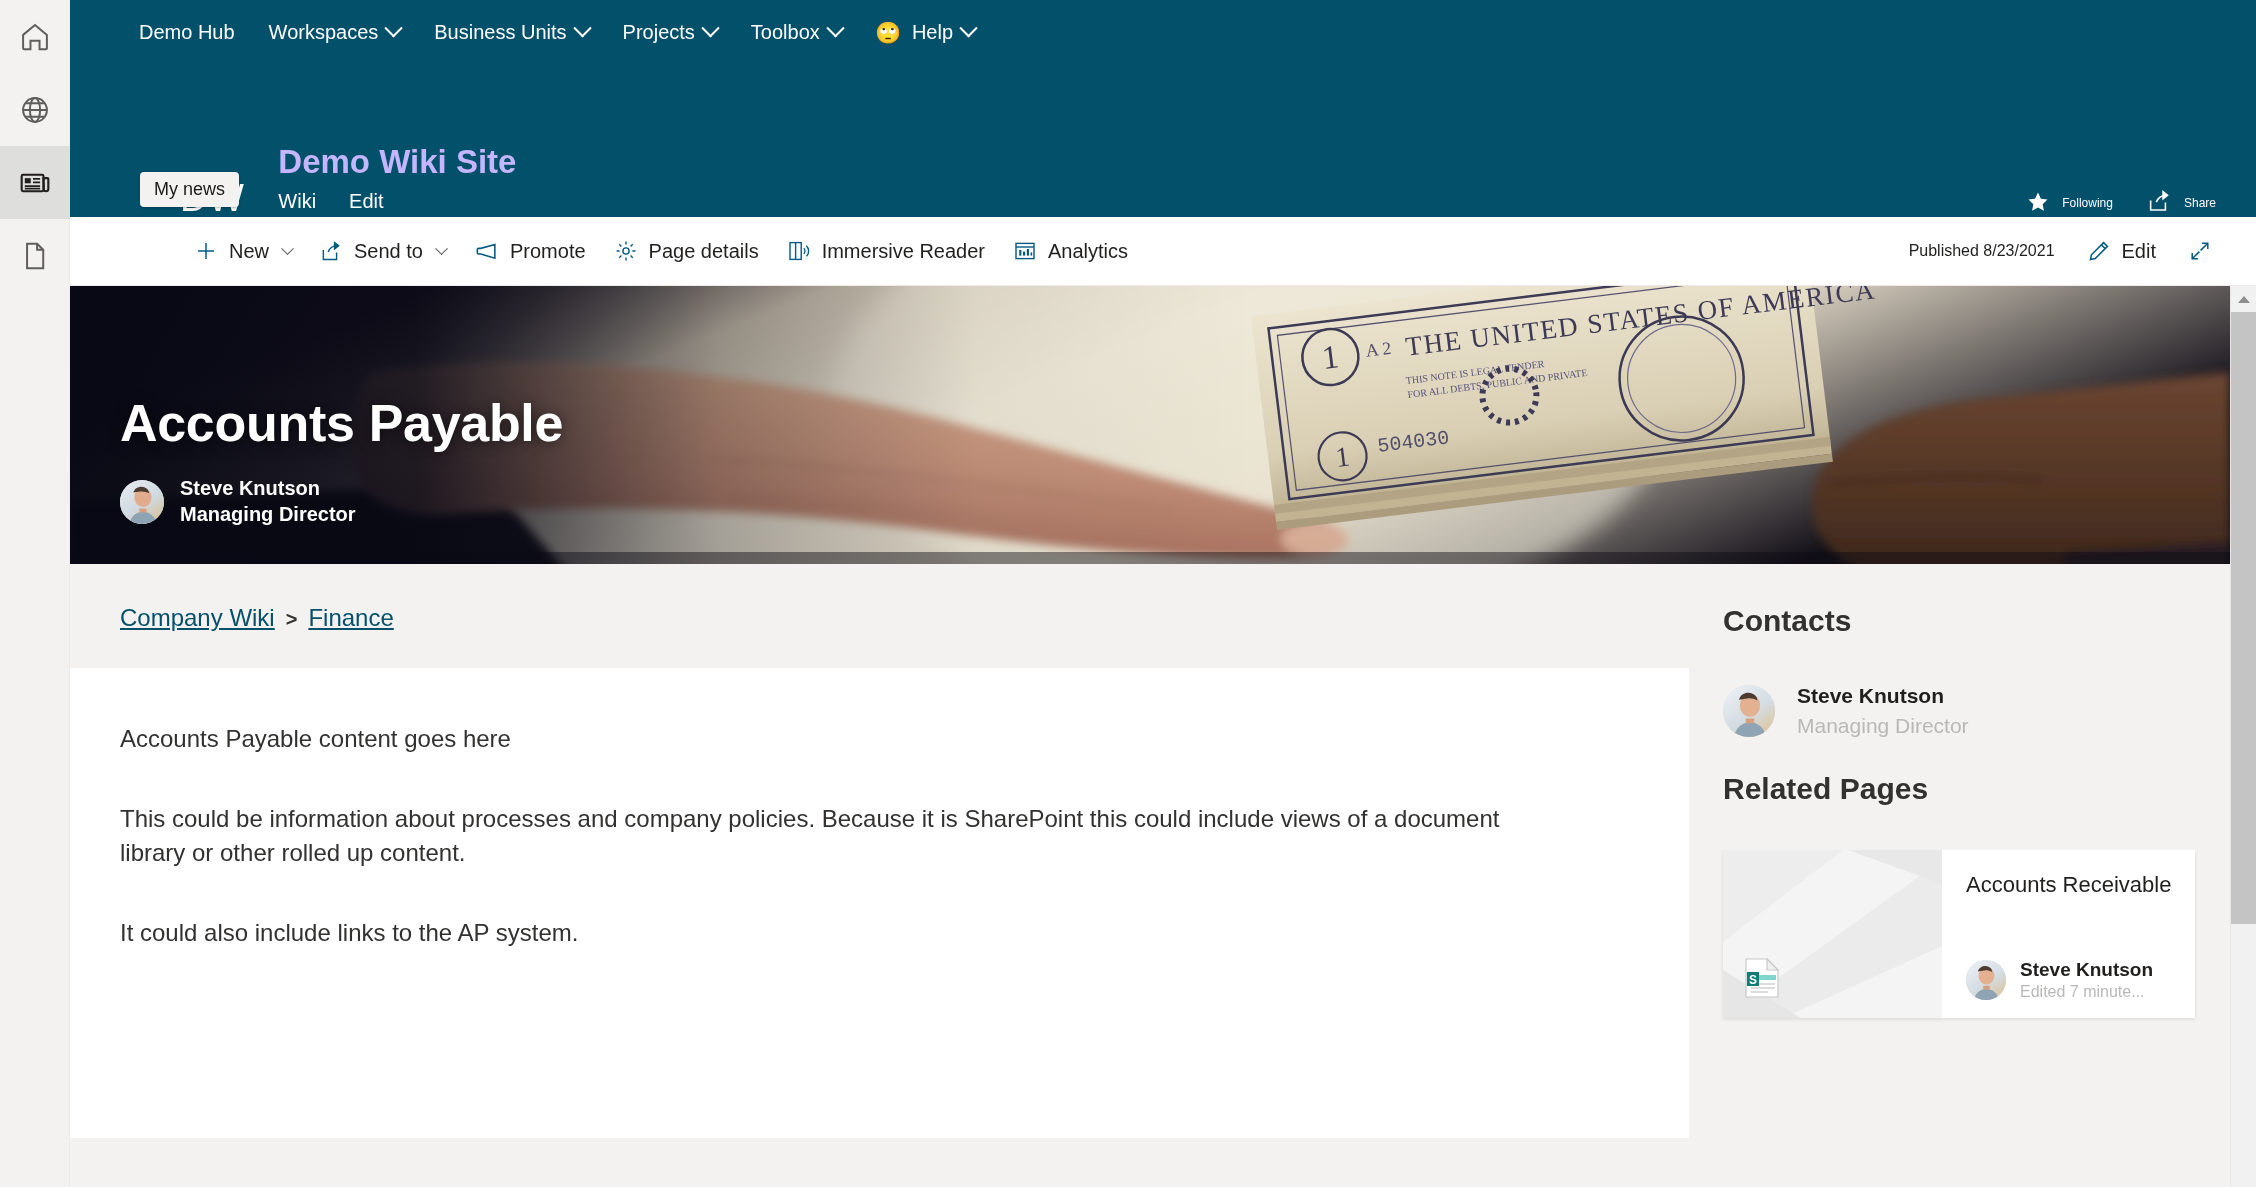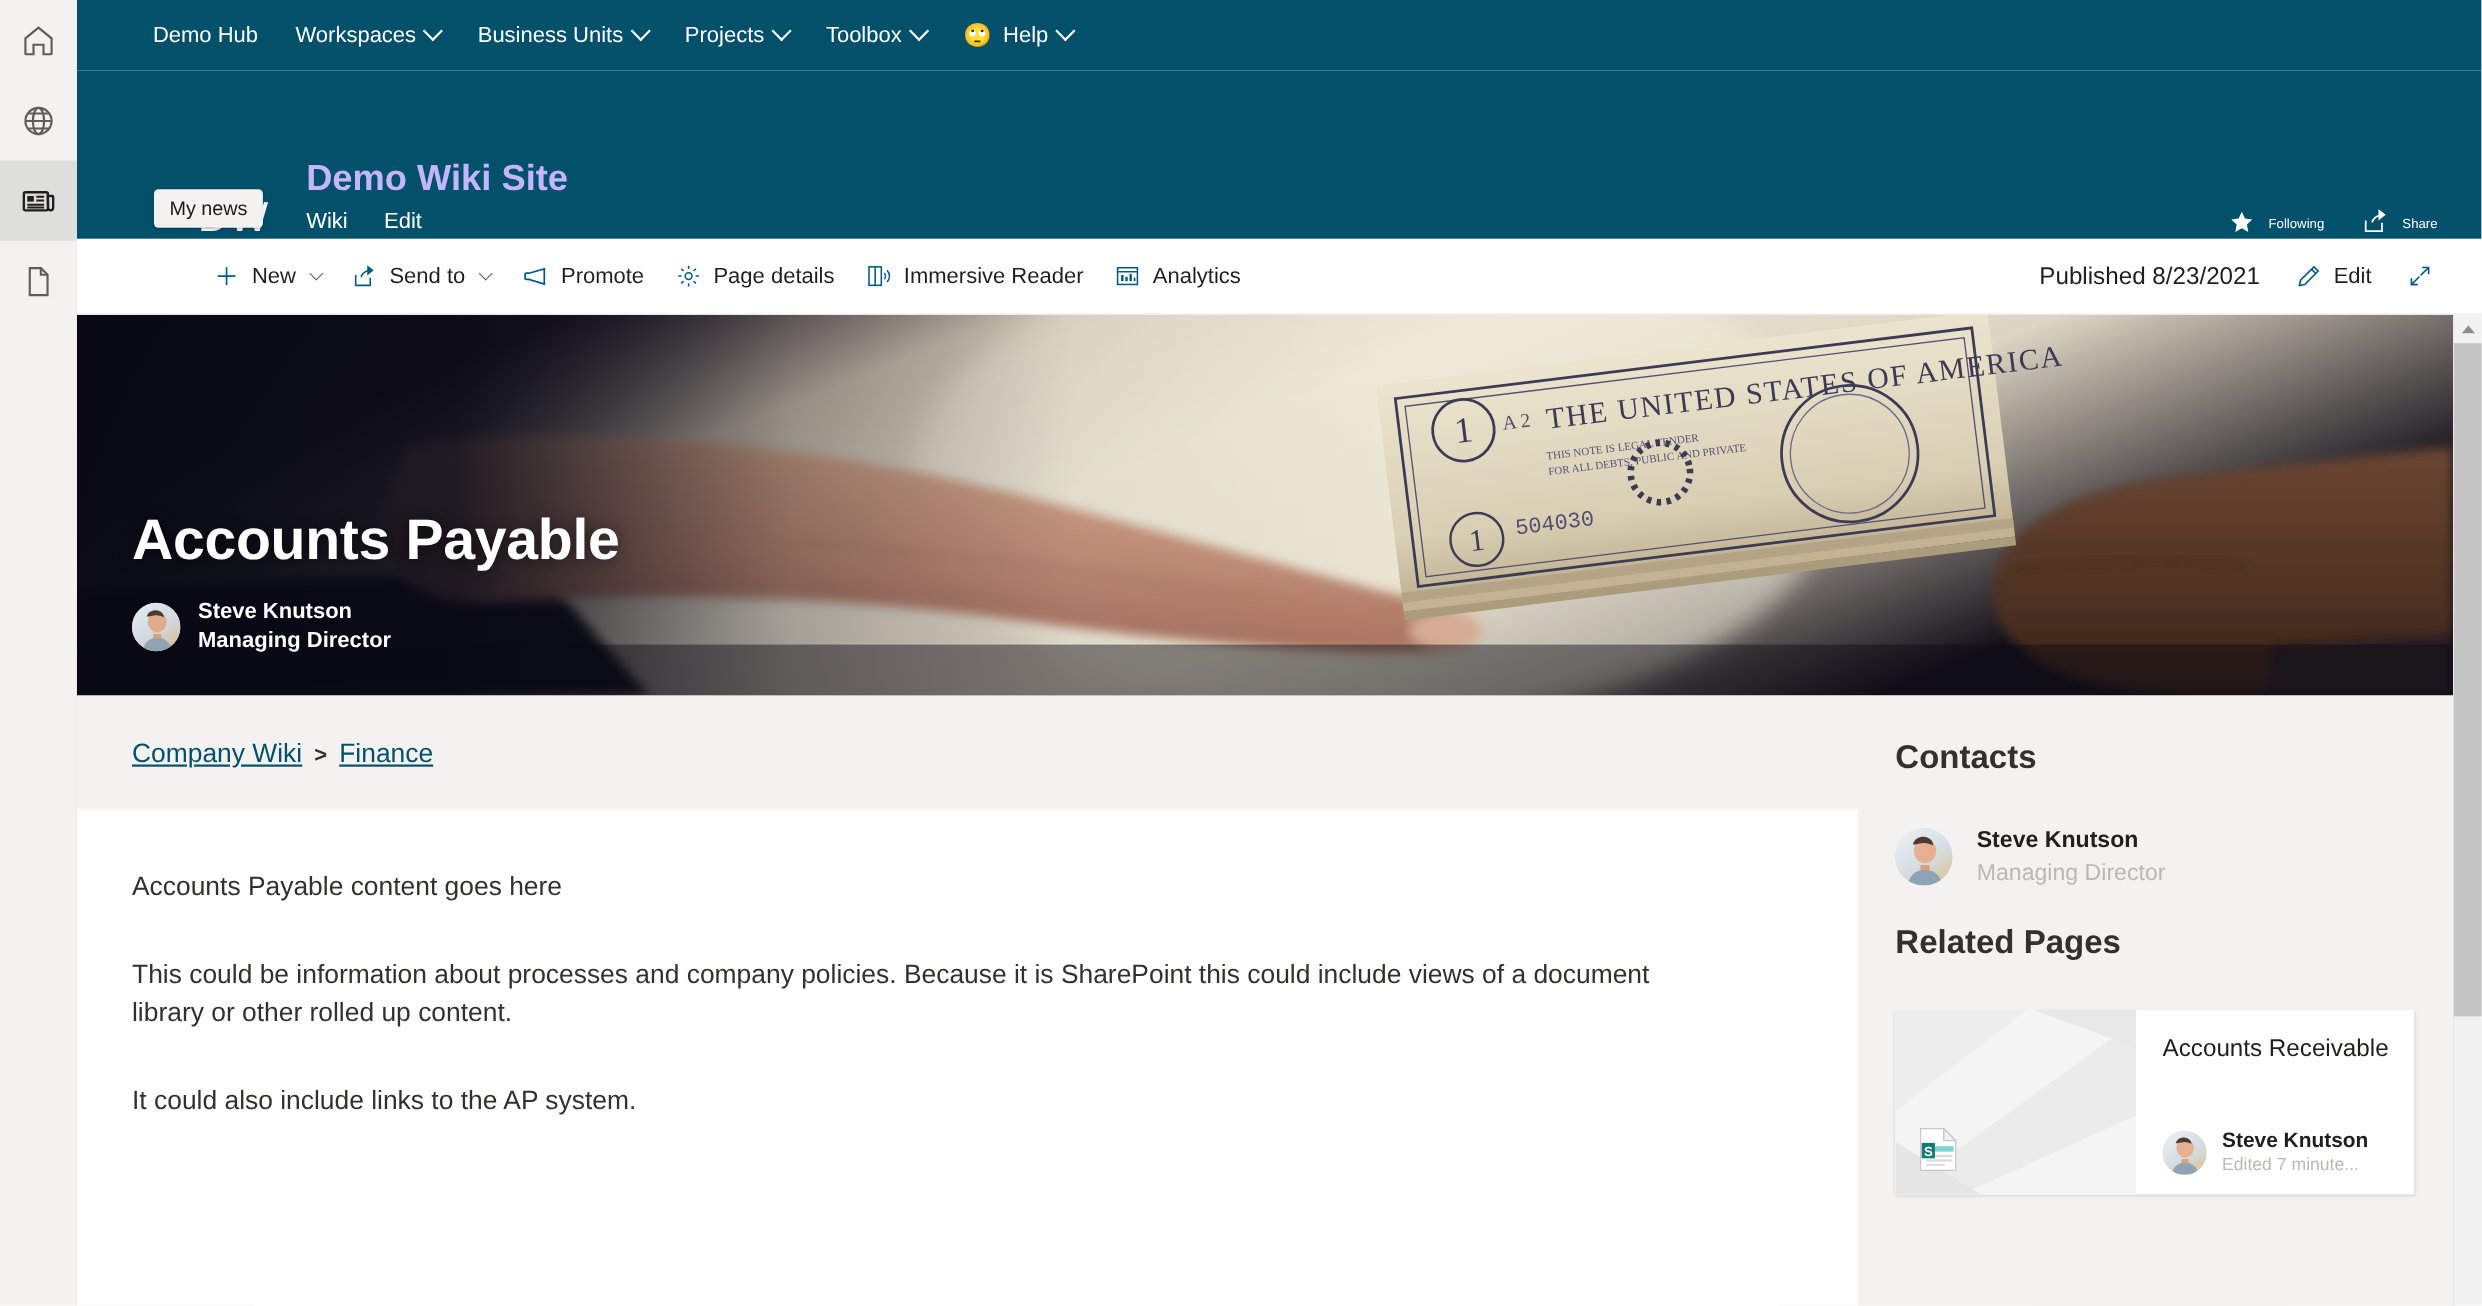--- a/index.html
+++ b/index.html
@@ -149,40 +149,40 @@
   .cmd .mini-chev {
     display: inline-block;
     width: 9px; height: 9px;
     border-right: 1.9px solid #605e5c;
     border-bottom: 1.9px solid #605e5c;
     transform: rotate(45deg) translate(-2px,-2px);
     margin-left: 3px;
   }
   .cmd-right { margin-left: auto; display: flex; align-items: center; gap: 4px; }
   .published {
-    color: #201f1e; font-size: 22px; padding: 0 14px; white-space: nowrap;
+    color: #201f1e; font-size: 16px; padding: 0 14px; white-space: nowrap;
   }
 
   
   .scrollwrap {
     flex: 1; position: relative;
     display: flex;
     min-height: 0;
   }
   .page {
     flex: 1;
     min-width: 0;
     overflow: hidden;
     background: #f3f2f1;
     position: relative;
   }
 
   
   .hero {
-    height: 346px;
+    height: 278px;
     position: relative;
     overflow: hidden;
     background: #0a0a18;
   }
   .hero-photo { position: absolute; inset: 0; }
   .hero-overlay {
     position: absolute; inset: 0;
     background: linear-gradient(90deg, rgba(8,8,20,.97) 0%, rgba(8,8,20,.88) 16%,
       rgba(10,8,16,.30) 30%, rgba(10,8,16,.05) 42%, rgba(10,8,16,0) 55%);
   }

